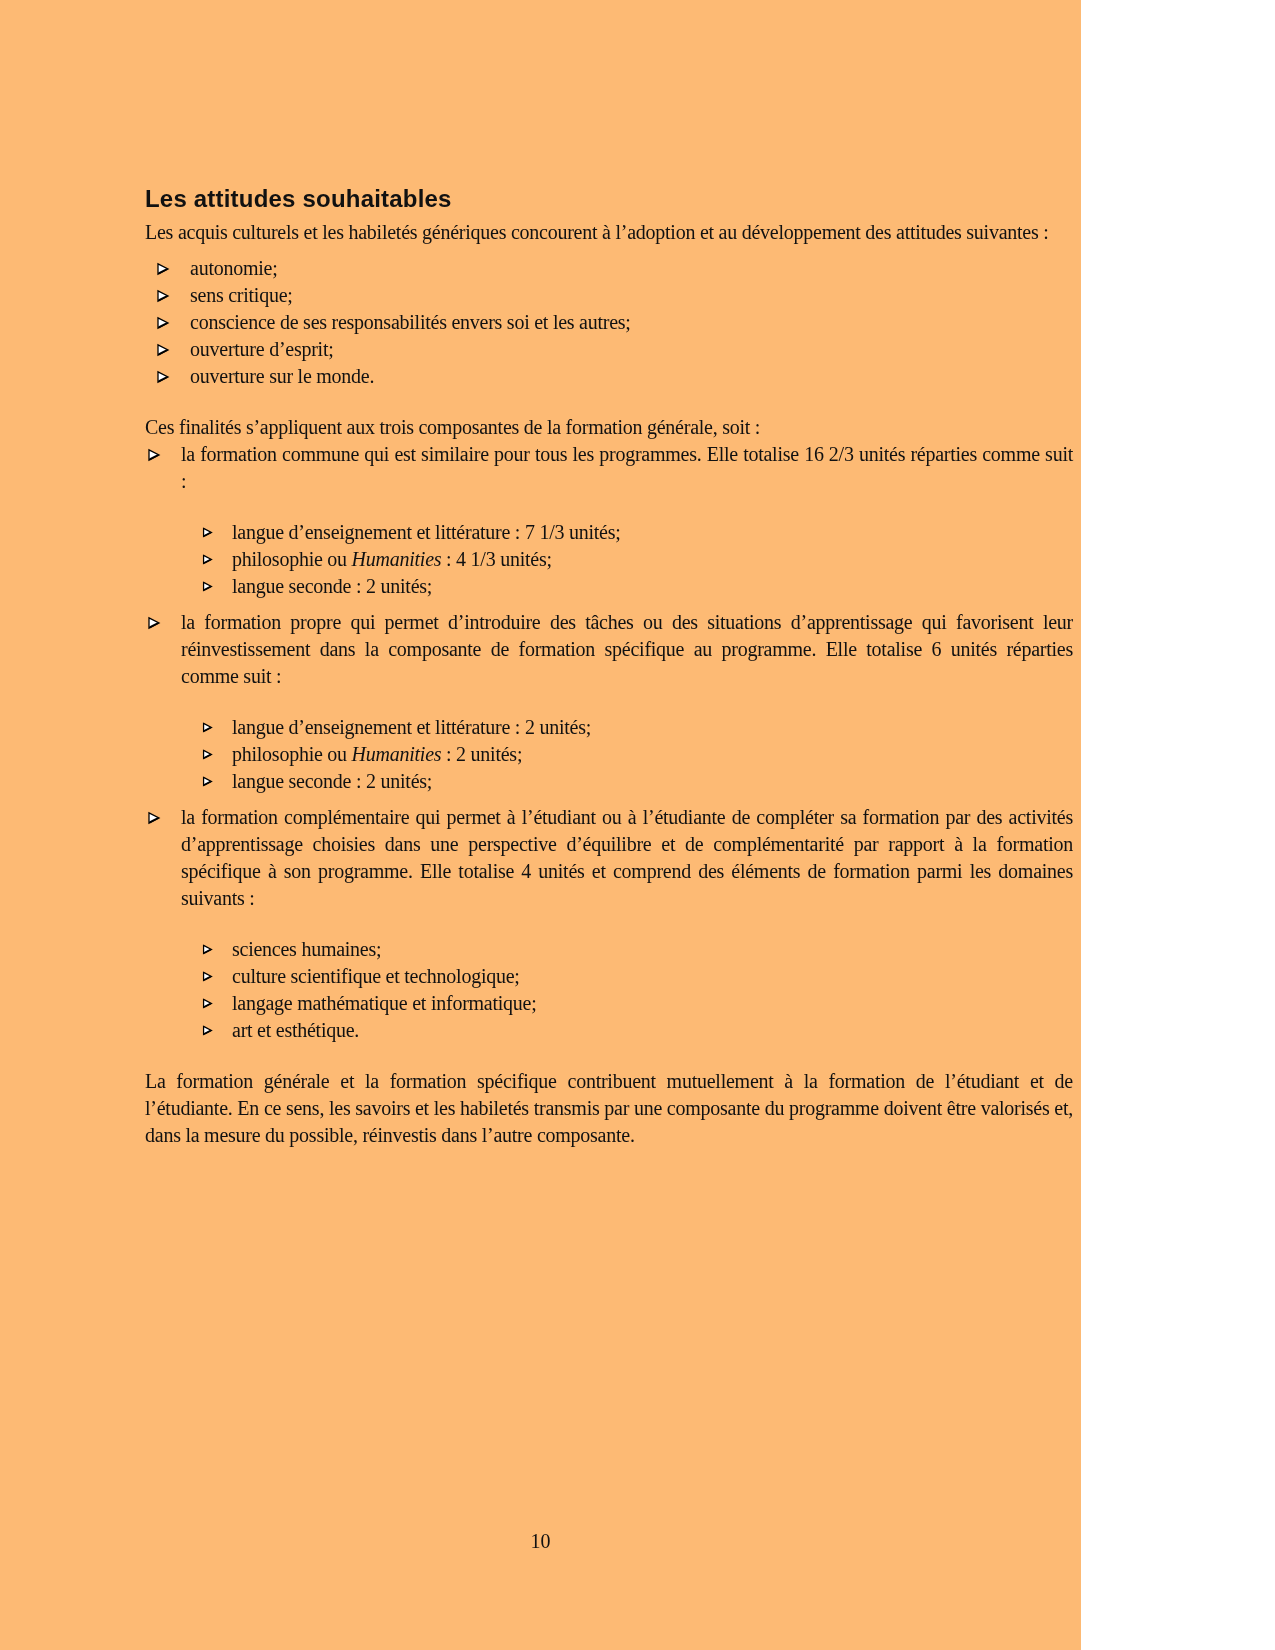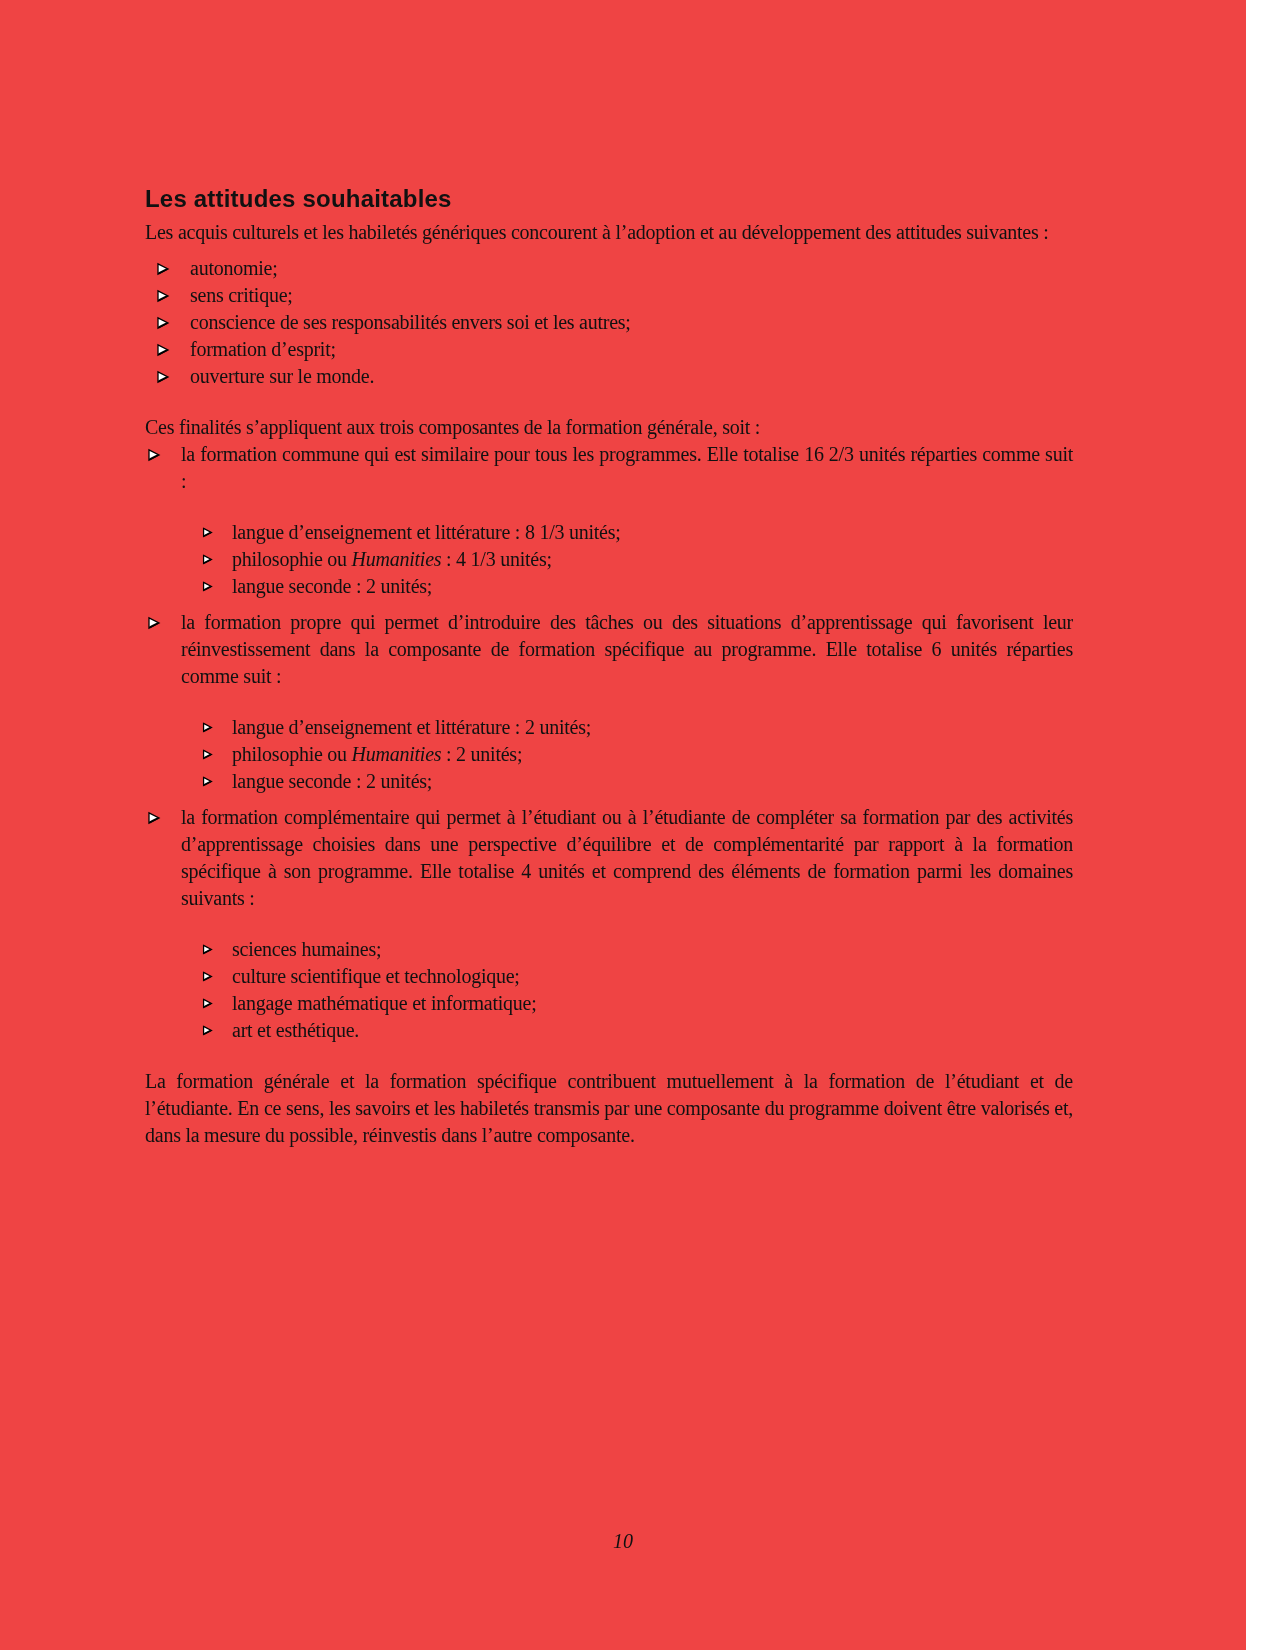--- a/index.html
+++ b/index.html
@@ -2,23 +2,23 @@
 <html lang="fr"><head>
 <meta charset="utf-8">
 <style>
   html, body {
     margin: 0;
     padding: 0;
     background: #ffffff;
   }
   .page {
     position: relative;
-    width: 1246px;
+    width: 1081px;
     height: 1650px;
-    background: #ef4444;
+    background: #fdba74;
     color: #111111;
     font-family: "Liberation Serif", "DejaVu Serif", serif;
     font-size: 20px;
     line-height: 27px;
     letter-spacing: -0.25px;
     overflow: hidden;
   }
   .content {
     position: absolute;
     left: 145px;
@@ -62,21 +62,20 @@
   }
   .bullet svg { display: block; }
   .it { font-style: italic; }
   .page-number {
     position: absolute;
     left: 0;
     right: 0;
     top: 1528px;
     text-align: center;
     letter-spacing: 0;
-    font-style: italic;
   }
 </style>
 </head>
 <body>
 
 <div class="page">
   <div class="content">
 
     <h1 class="heading">Les attitudes souhaitables</h1>
 
@@ -110,21 +109,21 @@
           </span>
         <span>conscience de ses responsabilités envers soi et les autres;</span>
       </li>
       <li class="l1-item">
         <span class="bullet">
             <svg width="14" height="14" viewBox="0 0 14 14">
               <path d="M2 1.8 L12 7 L2 12.2 Z" fill="#ffffff" stroke="#000000" stroke-width="1.3"></path>
               <path d="M2.6 11.4 L11 7" fill="none" stroke="#000000" stroke-width="1.8"></path>
             </svg>
           </span>
-        <span>formation d’esprit;</span>
+        <span>ouverture d’esprit;</span>
       </li>
       <li class="l1-item">
         <span class="bullet">
             <svg width="14" height="14" viewBox="0 0 14 14">
               <path d="M2 1.8 L12 7 L2 12.2 Z" fill="#ffffff" stroke="#000000" stroke-width="1.3"></path>
               <path d="M2.6 11.4 L11 7" fill="none" stroke="#000000" stroke-width="1.8"></path>
             </svg>
           </span>
         <span>ouverture sur le monde.</span>
       </li>
@@ -142,21 +141,21 @@
       <span>la formation commune qui est similaire pour tous les programmes. Elle totalise 16 2/3 unités réparties comme suit :</span>
     </div>
     <ul class="list l2-list">
       <li class="l2-item">
         <span class="bullet">
             <svg width="11" height="11" viewBox="0 0 14 14">
               <path d="M2 1.8 L12 7 L2 12.2 Z" fill="#ffffff" stroke="#000000" stroke-width="1.6"></path>
               <path d="M2.6 11.4 L11 7" fill="none" stroke="#000000" stroke-width="2"></path>
             </svg>
           </span>
-        <span>langue d’enseignement et littérature : 8 1/3 unités;</span>
+        <span>langue d’enseignement et littérature : 7 1/3 unités;</span>
       </li>
       <li class="l2-item">
         <span class="bullet">
             <svg width="11" height="11" viewBox="0 0 14 14">
               <path d="M2 1.8 L12 7 L2 12.2 Z" fill="#ffffff" stroke="#000000" stroke-width="1.6"></path>
               <path d="M2.6 11.4 L11 7" fill="none" stroke="#000000" stroke-width="2"></path>
             </svg>
           </span>
         <span><span>philosophie ou </span><span class="it">Humanities</span><span> : 4 1/3 unités;</span></span>
       </li>

